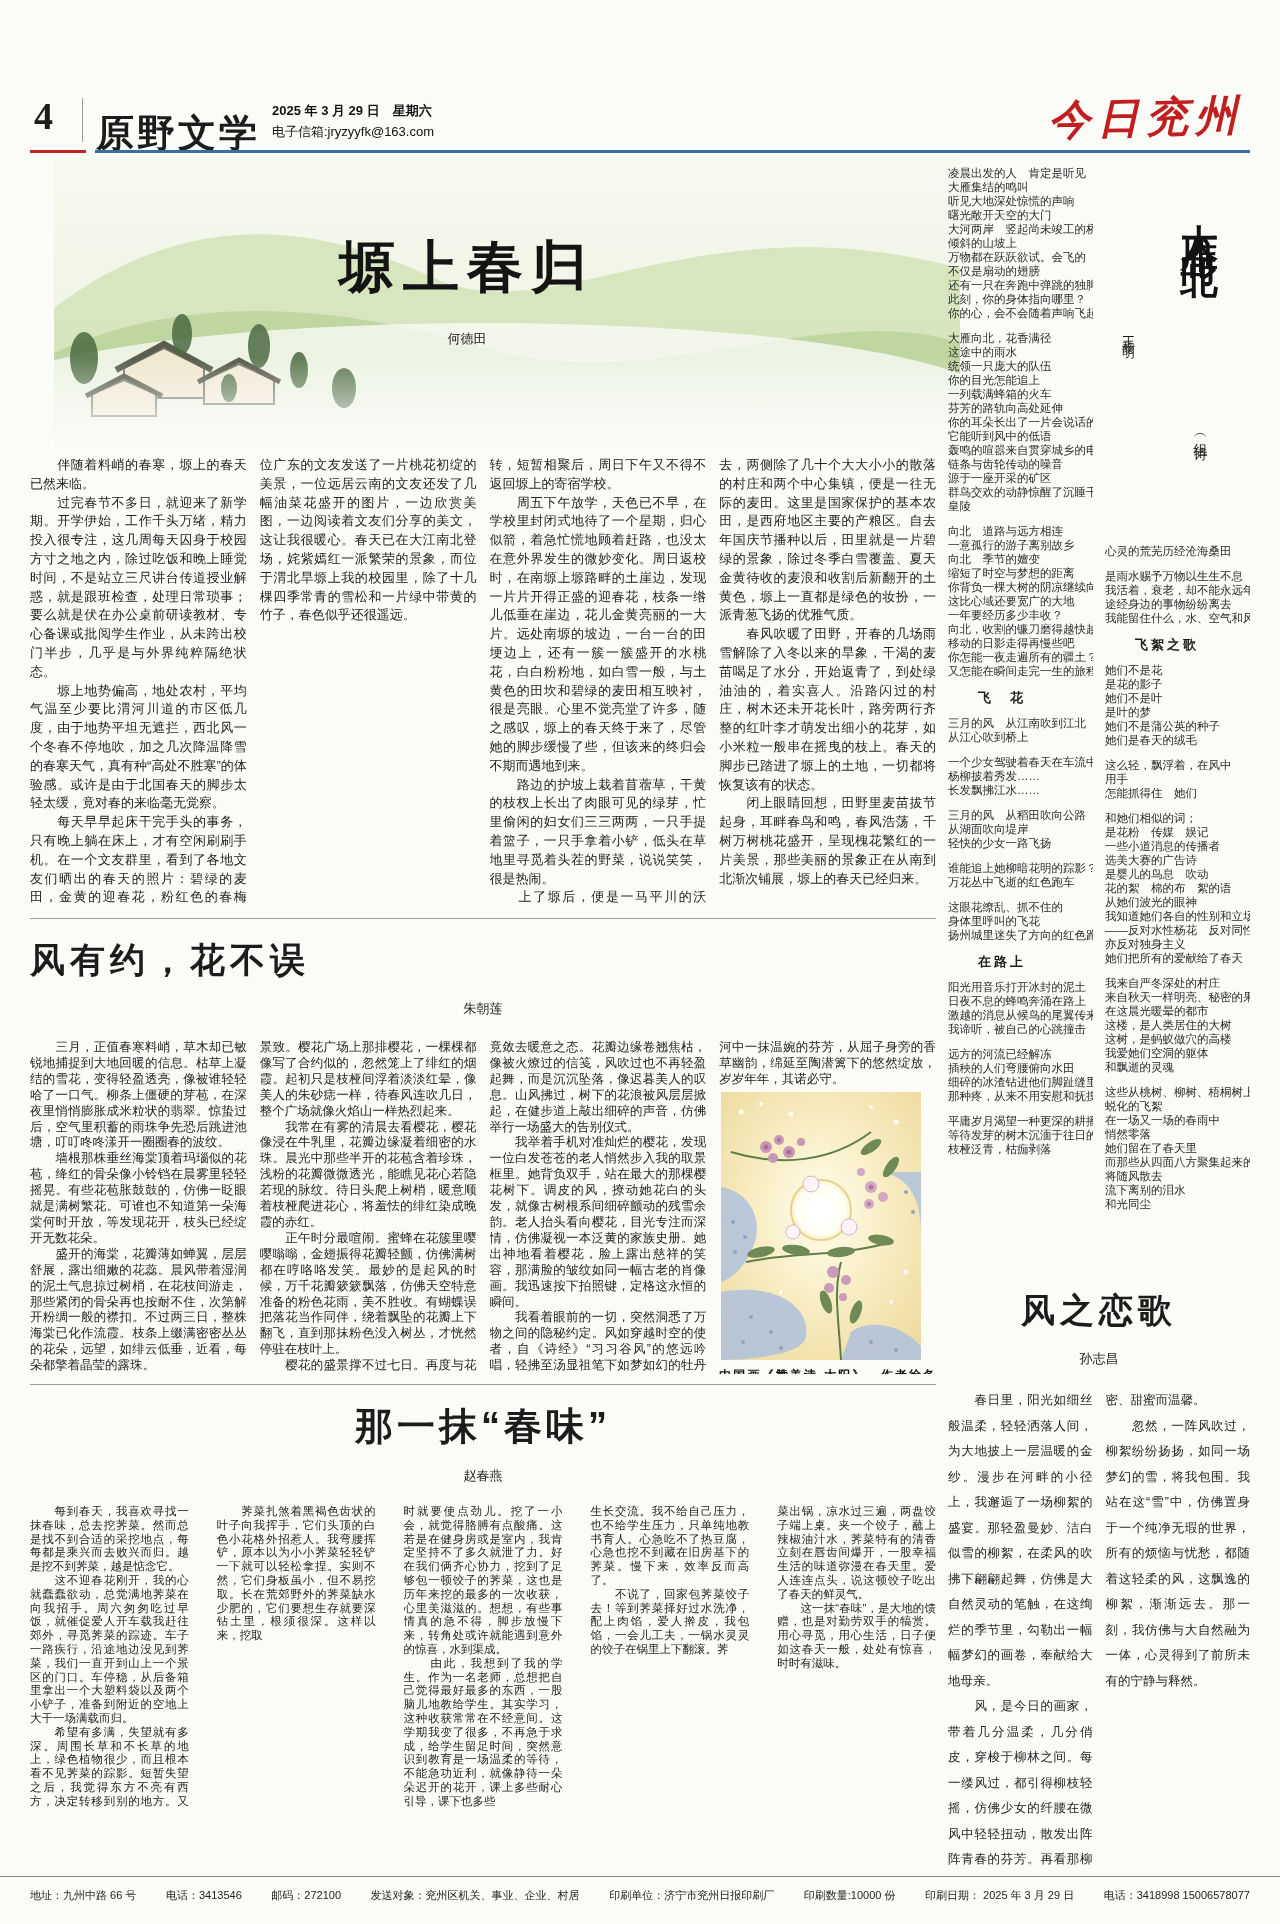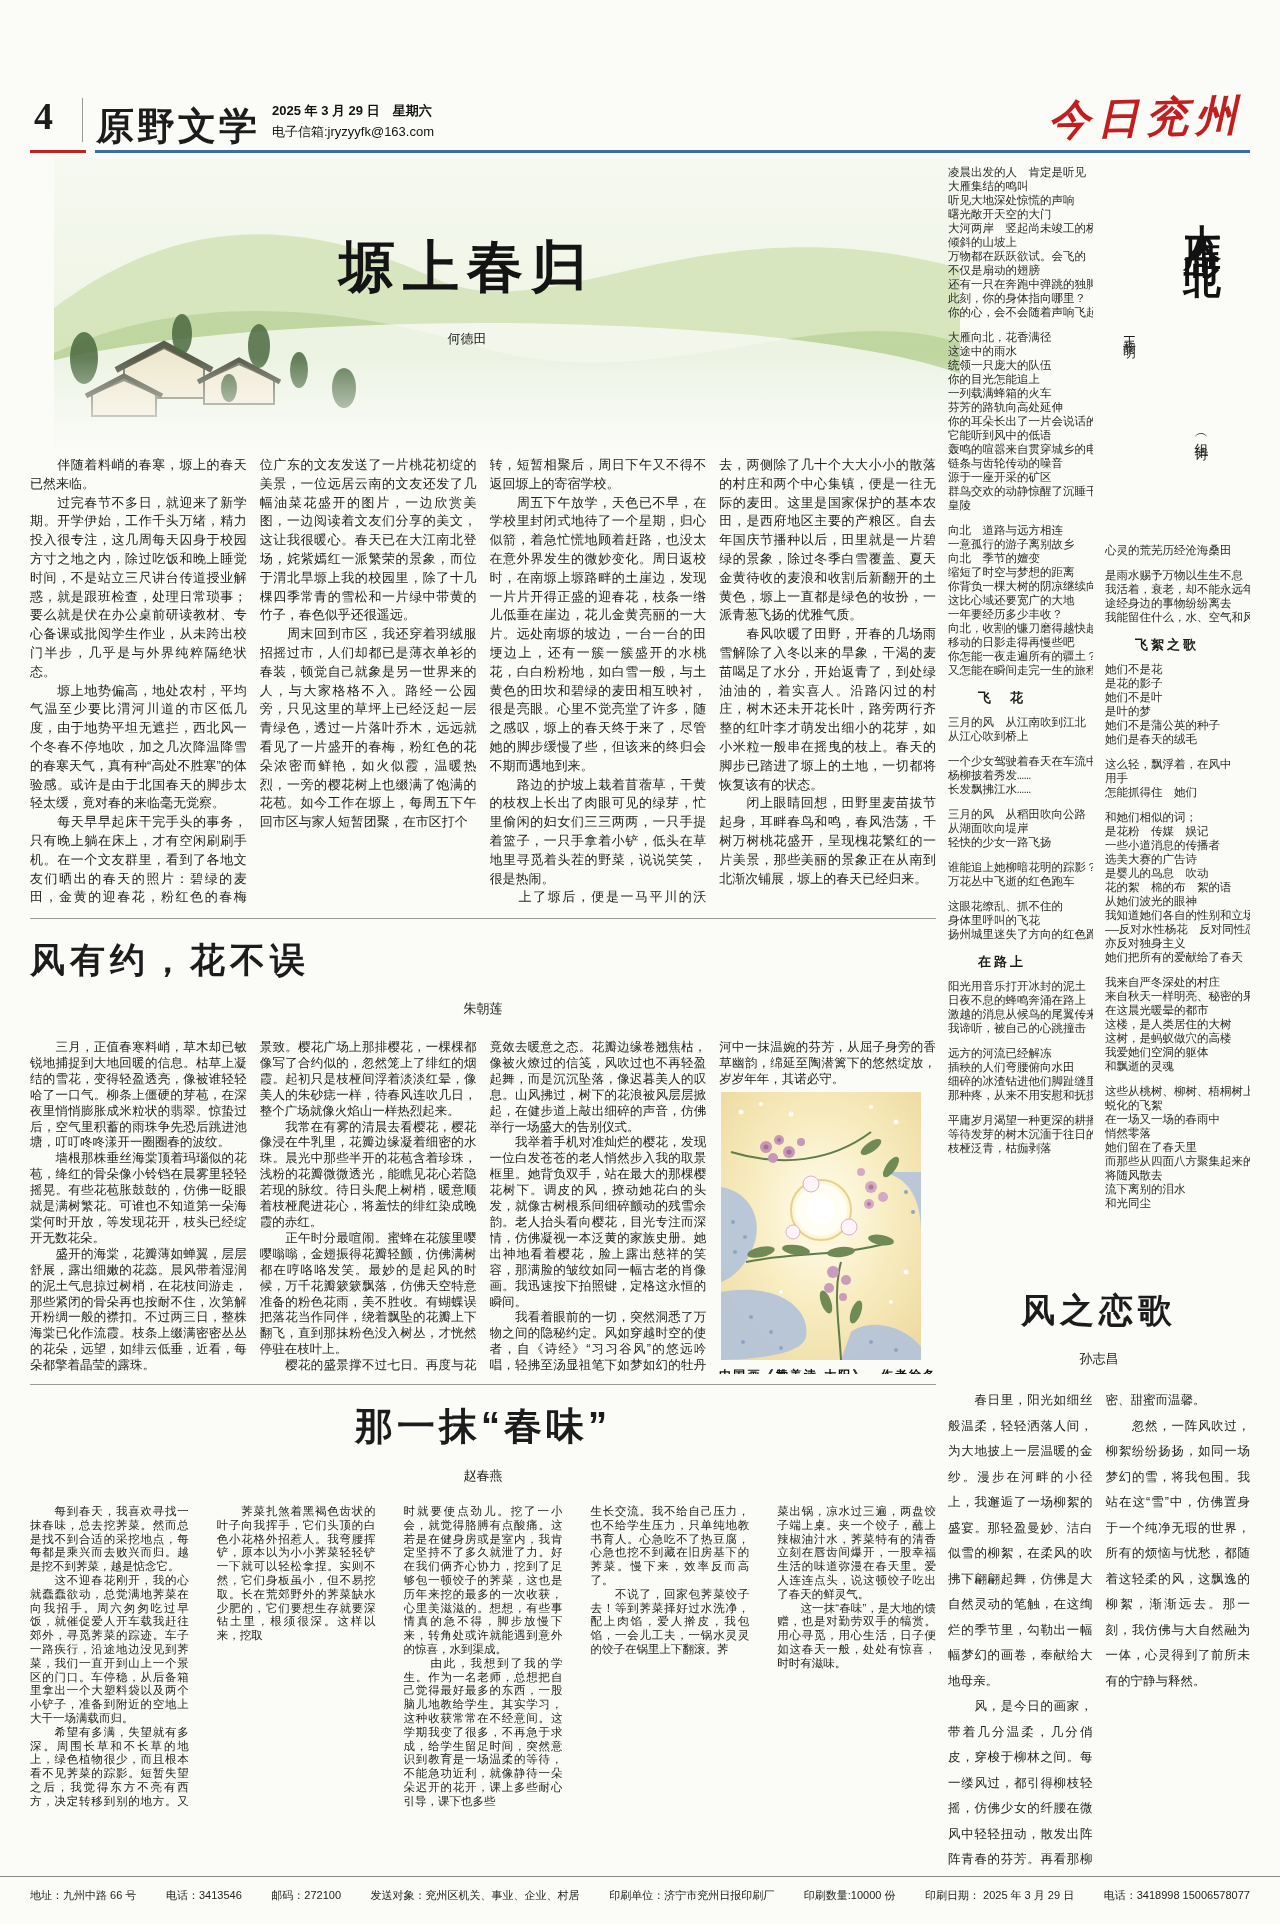--- a/index.html
+++ b/index.html
@@ -2,21 +2,21 @@
 <html lang="zh"><head>
 <meta charset="utf-8">
 <style>
   html,body{margin:0;padding:0;background:#e8e8e6;}
   .page{position:relative;width:1280px;height:1924px;margin:0 auto;background:#fbfbf8;color:#1c1c1c;
         font-family:"Liberation Sans",sans-serif;overflow:hidden;}
   
   .hdr{position:absolute;left:30px;top:92px;right:30px;height:56px;}
   .pageno{position:absolute;left:4px;top:2px;font-size:38px;font-weight:700;font-family:"Liberation Serif",serif;}
   .hdr-divider{position:absolute;left:52px;top:6px;width:1px;height:44px;background:#999;}
-  .section-title{position:absolute;left:66px;top:9px;font-size:38px;font-weight:900;letter-spacing:3px;}
+  .section-title{position:absolute;left:66px;top:16px;font-size:38px;font-weight:900;letter-spacing:3px;}
   .hdr-meta{position:absolute;left:242px;top:8px;font-size:13px;line-height:21px;color:#111;}
   .hdr-meta .d1{font-weight:700;}
   .masthead{position:absolute;right:6px;top:-2px;font-size:42px;font-weight:900;font-style:italic;
             letter-spacing:7px;transform:rotate(-1.5deg);}
   .rule-red{position:absolute;left:30px;top:150px;width:56px;height:3px;background:#c32222;}
   .rule-blue{position:absolute;left:95px;top:150px;right:30px;height:3px;background:#3a6ea5;}
   
   .zone-left{position:absolute;left:30px;top:158px;width:906px;}
   .zone-right{position:absolute;left:948px;top:160px;width:302px;}
   .sep{border:none;border-top:1px solid #9b9b9b;margin:10px 0 0 0;}
@@ -37,21 +37,21 @@
   .fig{margin:6px 0 0 0;}
   .fig svg{display:block;margin:4px 0 8px 2px;}
   .fig-caption{font-size:12px;font-weight:700;letter-spacing:1px;color:#111;}
   
   .a3-title{margin:16px 0 0;text-align:center;font-size:38px;font-weight:900;letter-spacing:4px;}
   .a3-author{margin:15px 0 20px;text-align:center;font-size:13px;}
   .b3{gap:28px;}
   .b3 .col{font-size:11.5px;line-height:13.8px;height:302px;}
   
   .poem{display:flex;gap:12px;}
-  .poem-col{width:50%;overflow:hidden;font-family:Liberation Mono, monospace;}
+  .poem-col{width:50%;overflow:hidden;}
   .poem-col.pleft{padding-top:6px;}
   .poem-head-block{position:relative;height:384px;}
   .poem-title-v{position:absolute;right:26px;top:34px;writing-mode:vertical-rl;font-size:38px;font-weight:900;
                 letter-spacing:12px;color:#121212;}
   .poem-subtitle-v{position:absolute;right:40px;top:268px;writing-mode:vertical-rl;font-size:14px;letter-spacing:4px;}
   .poem-author-v{position:absolute;left:14px;top:166px;writing-mode:vertical-rl;font-size:13px;letter-spacing:5px;}
   .poem-line{font-size:11.5px;line-height:14px;white-space:nowrap;color:#2a2a2a;}
   .poem-stanza{margin-bottom:11px;}
   .poem-heading{font-weight:700;font-size:13px;margin:5px 0 9px 30px;letter-spacing:3px;}
   
@@ -124,21 +124,20 @@
       </div>
       <div class="cols b1">
         <div class="col">
             <p class="para">　　伴随着料峭的春寒，塬上的春天已然来临。</p>
             <p class="para">　　过完春节不多日，就迎来了新学期。开学伊始，工作千头万绪，精力投入很专注，这几周每天囚身于校园方寸之地之内，除过吃饭和晚上睡觉时间，不是站立三尺讲台传道授业解惑，就是跟班检查，处理日常琐事；要么就是伏在办公桌前研读教材、专心备课或批阅学生作业，从未跨出校门半步，几乎是与外界纯粹隔绝状态。</p>
             <p class="para">　　塬上地势偏高，地处农村，平均气温至少要比渭河川道的市区低几度，由于地势平坦无遮拦，西北风一个冬春不停地吹，加之几次降温降雪的春寒天气，真有种“高处不胜寒”的体验感。或许是由于北国春天的脚步太轻太缓，竟对春的来临毫无觉察。</p>
             <p class="para">　　每天早早起床干完手头的事务，只有晚上躺在床上，才有空闲刷刷手机。在一个文友群里，看到了各地文友们晒出的春天的照片：碧绿的麦田，金黄的迎春花，粉红色的春梅等，一</p>
           </div>
         <div class="col">
             <p class="para">位广东的文友发送了一片桃花初绽的美景，一位远居云南的文友还发了几幅油菜花盛开的图片，一边欣赏美图，一边阅读着文友们分享的美文，这让我很暖心。春天已在大江南北登场，姹紫嫣红一派繁荣的景象，而位于渭北旱塬上我的校园里，除了十几棵四季常青的雪松和一片绿中带黄的竹子，春色似乎还很遥远。</p>
-            <p class="para">　　周末回到市区，我还穿着羽绒服招摇过市，人们却都已是薄衣单衫的春装，顿觉自己就象是另一世界来的人，与大家格格不入。路经一公园旁，只见这里的草坪上已经泛起一层青绿色，透过一片落叶乔木，远远就看见了一片盛开的春梅，粉红色的花朵浓密而鲜艳，如火似霞，温暖热烈，一旁的樱花树上也缀满了饱满的花苞。如今工作在塬上，每周五下午回市区与家人短暂团聚，在市区打个</p>
           </div>
         <div class="col">
             <p class="para">转，短暂相聚后，周日下午又不得不返回塬上的寄宿学校。</p>
             <p class="para">　　周五下午放学，天色已不早，在学校里封闭式地待了一个星期，归心似箭，着急忙慌地顾着赶路，也没太在意外界发生的微妙变化。周日返校时，在南塬上塬路畔的土崖边，发现一片片开得正盛的迎春花，枝条一绺儿低垂在崖边，花儿金黄亮丽的一大片。远处南塬的坡边，一台一台的田埂边上，还有一簇一簇盛开的水桃花，白白粉粉地，如白雪一般，与土黄色的田坎和碧绿的麦田相互映衬，很是亮眼。心里不觉亮堂了许多，随之感叹，塬上的春天终于来了，尽管她的脚步缓慢了些，但该来的终归会不期而遇地到来。</p>
             <p class="para">　　路边的护坡上栽着苜蓿草，干黄的枝杈上长出了肉眼可见的绿芽，忙里偷闲的妇女们三三两两，一只手提着篮子，一只手拿着小铲，低头在草地里寻觅着头茬的野菜，说说笑笑，很是热闹。</p>
             <p class="para">　　上了塬后，便是一马平川的沃野，公路由南向北直直地纵深伸展开</p>
           </div>
         <div class="col">
             <p class="para">去，两侧除了几十个大大小小的散落的村庄和两个中心集镇，便是一往无际的麦田。这里是国家保护的基本农田，是西府地区主要的产粮区。自去年国庆节播种以后，田里就是一片碧绿的景象，除过冬季白雪覆盖、夏天金黄待收的麦浪和收割后新翻开的土黄色，塬上一直都是绿色的妆扮，一派青葱飞扬的优雅气质。</p>
             <p class="para">　　春风吹暖了田野，开春的几场雨雪解除了入冬以来的旱象，干渴的麦苗喝足了水分，开始返青了，到处绿油油的，着实喜人。沿路闪过的村庄，树木还未开花长叶，路旁两行齐整的红叶李才萌发出细小的花芽，如小米粒一般串在摇曳的枝上。春天的脚步已踏进了塬上的土地，一切都将恢复该有的状态。</p>

